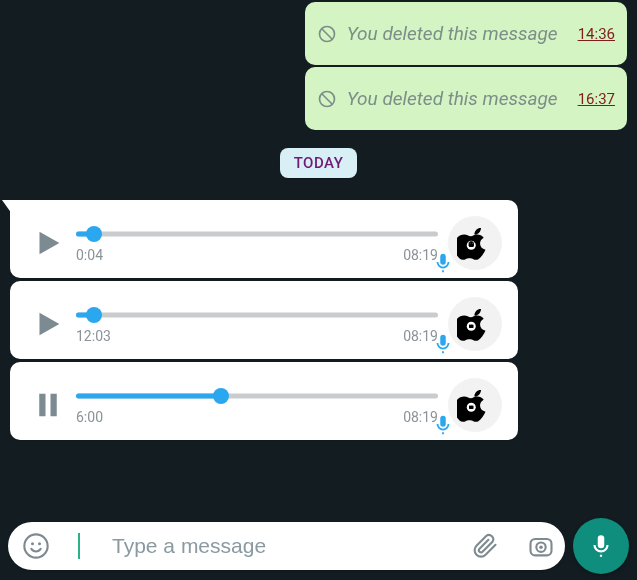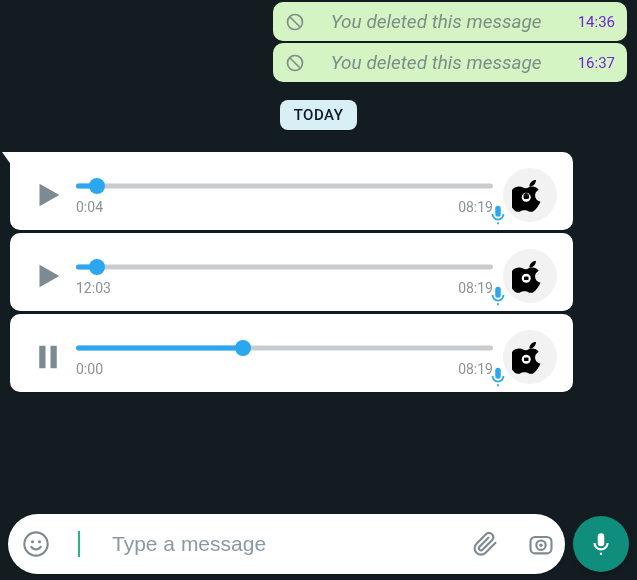--- a/index.html
+++ b/index.html
@@ -13,51 +13,51 @@
     position:relative;
   }
   .chat {
     padding:0 10px 0 10px;
   }
   
   .out-row { display:flex; justify-content:flex-end; margin:2px 0; }
   .out-bubble {
     background:#d5f4c4;
     border-radius:10px;
-    padding:8px 12px;
+    padding:20px 12px;
     display:flex;
     align-items:center;
-    gap:26px;
+    gap:10px;
     color:#7a8f87;
     font-size:19px;
     font-style:italic;
     max-width:450px;
   }
   .out-bubble .banicon { width:20px; height:20px; flex-shrink:0; }
-  .out-bubble .ts { font-style:normal; font-size:15px; color:#6d28d9; margin-left:10px; }
+  .out-bubble .ts { font-style:normal; font-size:15px; color:#7f1d1d; margin-left:10px;text-decoration:underline; }
 
   
   .date-row { display:flex; justify-content:center; margin:18px 0 22px 0; }
   .date-chip {
     background:#d7eff5;
-    color:#0f172a;
+    color:#701a75;
     font-size:15px;
     font-weight:500;
     letter-spacing:0.5px;
     padding:6px 14px;
     border-radius:8px;
     box-shadow:0 1px 1px rgba(0,0,0,0.2);
   }
 
   
   .in-row { display:flex; justify-content:flex-start; margin:3px 0; position:relative; }
   .in-bubble {
     background:#fff;
     border-radius:10px;
-    width:563px;
+    width:508px;
     padding:14px 14px 6px 18px;
     display:flex;
     align-items:center;
     gap:8px;
     box-shadow:0 1px 1px rgba(0,0,0,0.15);
   }
   .in-row.first .in-bubble { border-top-left-radius:0; }
   .in-row.first::before {
     content:"";
     position:absolute;
@@ -108,21 +108,21 @@
   
   .composer {
     position:absolute;
     left:8px; right:8px; bottom:6px;
     display:flex; align-items:center; gap:8px;
   }
   .input-pill {
     flex:1;
     background:#fff;
     border-radius:30px;
-    height:60px;
+    height:48px;
     display:flex;
     align-items:center;
     padding:0 10px 0 14px;
     gap:28px;
     box-shadow:0 1px 2px rgba(0,0,0,0.25);
   }
   .composer-icon { width:28px; height:28px; display:flex; align-items:center; justify-content:center; color:#7e8a90; }
   .composer-input {
     flex:1;
     border:none; outline:none;
@@ -264,21 +264,21 @@
           <rect x="14" y="3" width="5" height="18" fill="#7c8a91"></rect>
         </svg>
       </div>
       <div class="track-area">
         <div class="track">
           <div class="track-bg"></div>
           <div class="track-fill" style="width:40%"></div>
           <div class="track-thumb" style="left:40%"></div>
         </div>
         <div class="track-meta">
-          <span>0:00</span>
+          <span>6:00</span>
           <span>08:19</span>
         </div>
       </div>
       <div class="avatar-area">
         <span class="mic-badge">
           <svg viewBox="0 0 24 24" width="22" height="22">
               <path d="M12 2a3 3 0 0 1 3 3v6a3 3 0 0 1-6 0V5a3 3 0 0 1 3-3zm7 9a7 7 0 0 1-14 0h2a5 5 0 0 0 10 0h2zM11 20h2v2h-2z" fill="#2aa7ef"></path>
             </svg>
         </span>
         <div class="avatar">

